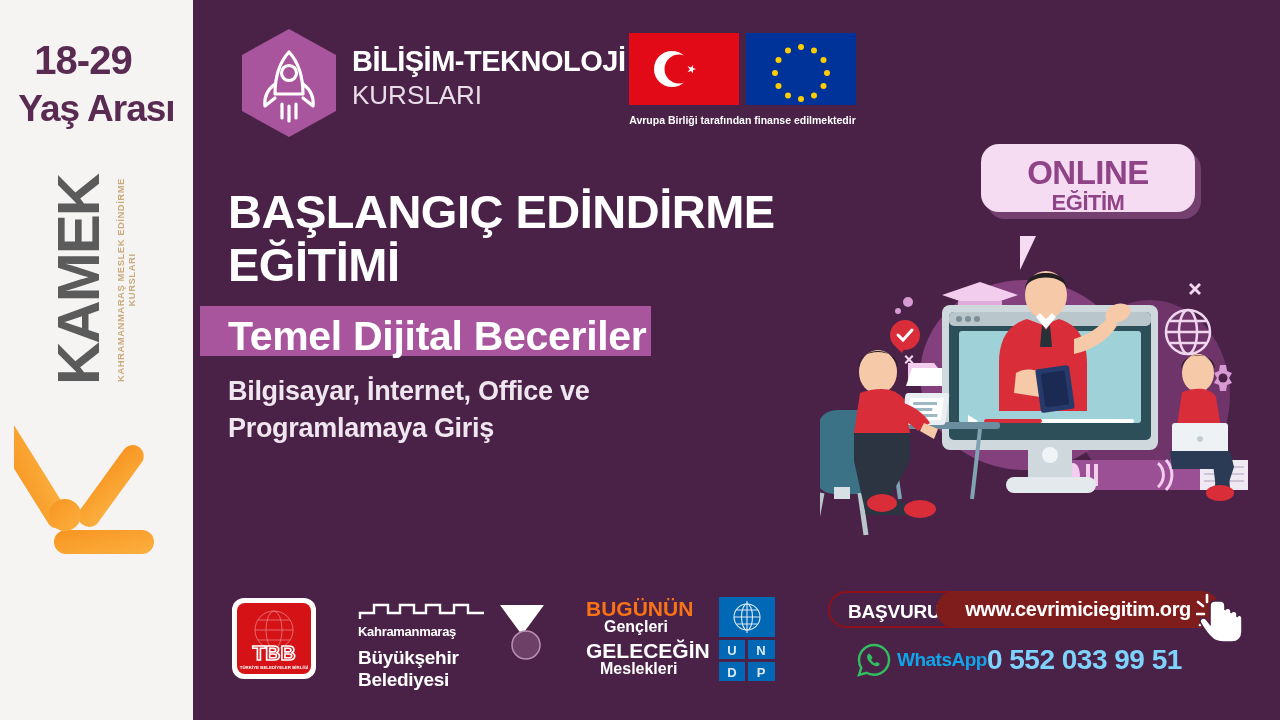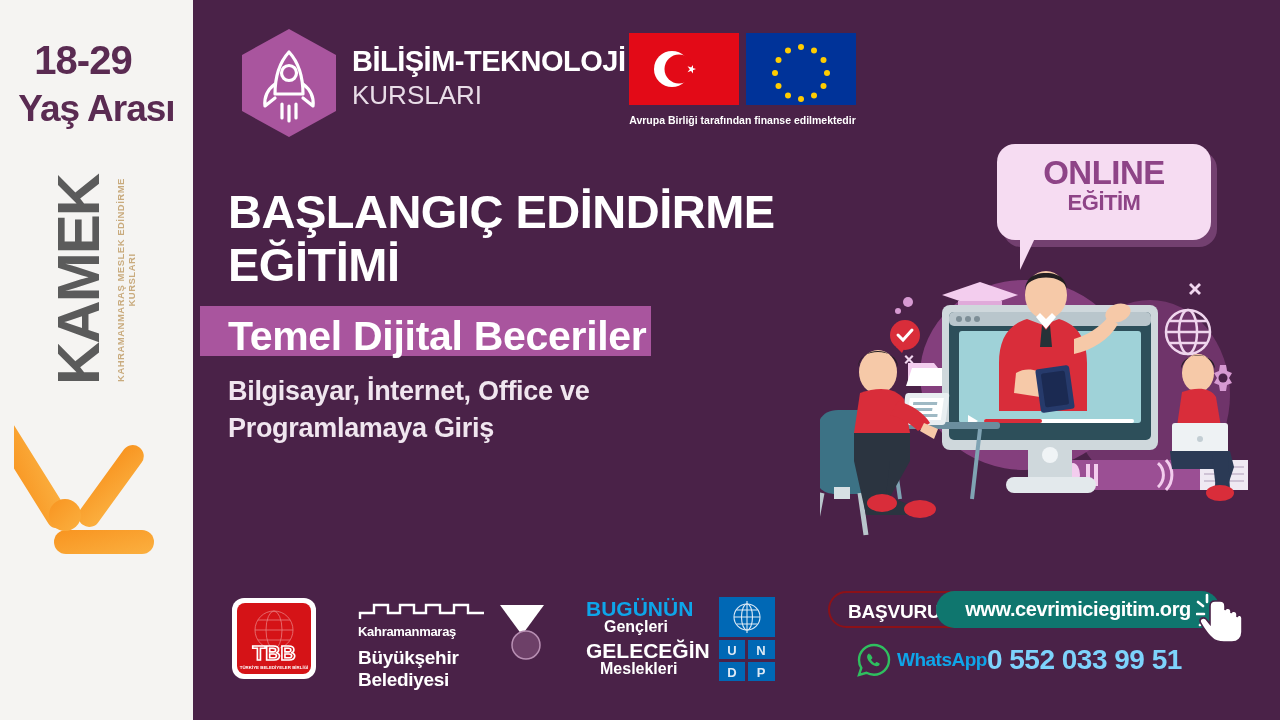--- a/index.html
+++ b/index.html
@@ -78,24 +78,23 @@
     font-size:41px; font-weight:bold; color:#ffffff; letter-spacing:-0.3px;
   }
   .desc {
     position:absolute; left:228px; top:373px; width:520px;
     font-size:27px; font-weight:bold; color:#f0e6ef;
     line-height:1.38; letter-spacing:-0.3px;
   }
 
   
   .bubble {
-    position:absolute; left:981px; top:144px; width:214px; height:96px;
+    position:absolute; left:981px; top:144px; width:214px; height:68px;
     background:#f6dcf2; border-radius:18px;
     box-shadow:6px 7px 0 rgba(150,90,145,0.55);
-    margin-left:16px;
   }
   .bubble-t1 {
     position:absolute; left:0; top:12px; width:214px; text-align:center;
     font-size:33px; font-weight:bold; color:#8e4487; letter-spacing:-0.5px; line-height:1;
   }
   .bubble-t2 {
     position:absolute; left:0; top:48px; width:214px; text-align:center;
     font-size:22px; font-weight:bold; color:#8e4487; letter-spacing:-0.5px; line-height:1;
   }
   .bubble-tail {
@@ -106,38 +105,38 @@
 
   
   .illus { position:absolute; left:820px; top:255px; width:460px; height:320px; }
 
   
   .tbb { position:absolute; left:230px; top:596px; width:88px; height:85px; }
   .kbb { position:absolute; left:358px; top:597px; width:190px; height:82px; }
   .kbb-l1 { position:absolute; left:0; top:27px; font-size:13px; font-weight:bold; color:#fff; letter-spacing:-0.3px; }
   .kbb-l2 { position:absolute; left:0; top:50px; font-size:19px; font-weight:bold; color:#fff; letter-spacing:-0.3px; }
   .bugunun { position:absolute; left:586px; top:597px; width:120px; height:84px; }
-  .bg-l1 { position:absolute; left:0; top:0px; font-size:21px; font-weight:bold; color:#0ea5e9; letter-spacing:0px;text-align:center; }
+  .bg-l1 { position:absolute; left:0; top:0px; font-size:21px; font-weight:bold; color:#f97316; letter-spacing:0px;text-align:center; }
   .bg-l2 { position:absolute; left:18px; top:21px; font-size:16px; font-weight:bold; color:#ffffff; }
   .bg-l3 { position:absolute; left:0; top:42px; font-size:21px; font-weight:bold; color:#ffffff; letter-spacing:0px; }
   .bg-l4 { position:absolute; left:14px; top:63px; font-size:16px; font-weight:bold; color:#ffffff; }
   .undp { position:absolute; left:719px; top:597px; width:56px; height:84px; }
 
   
   .cta-outer {
     position:absolute; left:828px; top:591px; width:388px; height:37px;
     border:2px solid #8c1118; border-radius:19px; background:transparent;
   }
   .cta-label {
     position:absolute; left:18px; top:8px;
     font-size:19px; font-weight:bold; color:#ffffff; letter-spacing:-0.2px;
   }
   .cta-pill {
     position:absolute; left:106px; top:-2px; width:284px; height:37px;
-    background:#0f766e; border-radius:19px;
+    background:#7f1d1d; border-radius:19px;
   }
   .cta-url {
     position:absolute; left:0; top:7px; width:284px; text-align:center;
     font-size:20px; font-weight:bold; color:#ffffff; letter-spacing:-0.4px;
   }
   .cursor { position:absolute; left:1196px; top:592px; width:52px; height:50px; }
   .wa-row { position:absolute; left:857px; top:641px; height:38px; display:flex; align-items:center; }
   .wa-icon { width:34px; height:34px; margin-right:6px; }
   .wa-text { font-size:19px; font-weight:bold; color:#0ea5e9; letter-spacing:-0.5px; }
   .wa-num { font-size:28px; font-weight:bold; color:#7dd3fc; letter-spacing:-0.5px; }

